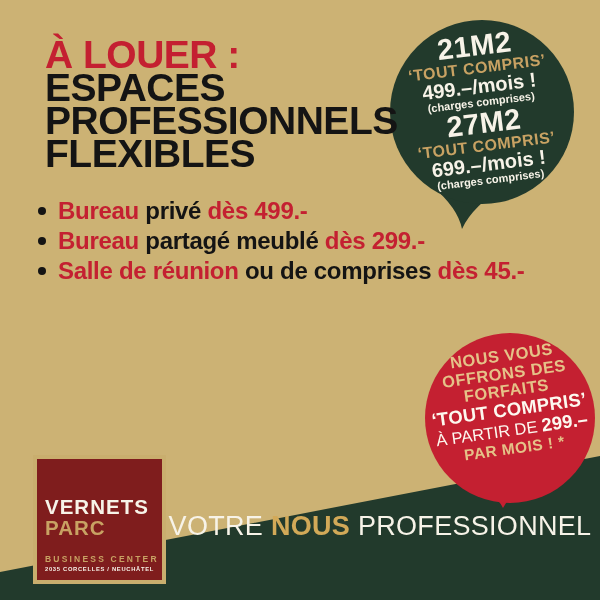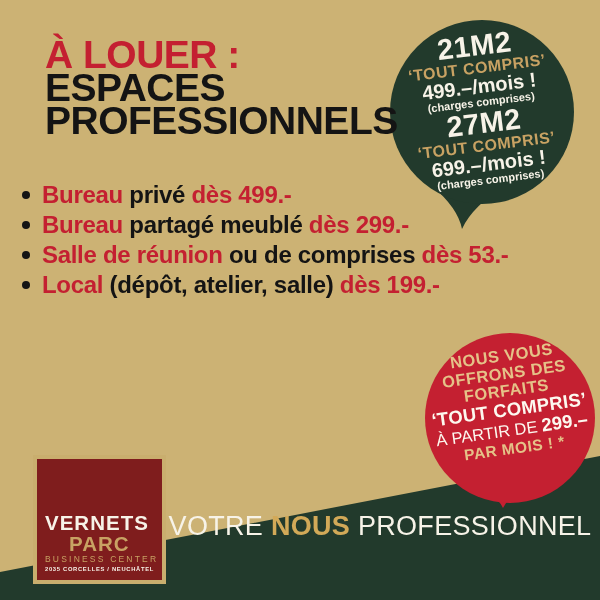--- a/index.html
+++ b/index.html
@@ -7,21 +7,21 @@
        font-family:"Liberation Sans",sans-serif;-webkit-font-smoothing:antialiased;}
   .poster{position:relative;width:600px;height:600px;overflow:hidden;}
   .shapes{position:absolute;left:0;top:0;width:600px;height:600px;}
 
   
   .title{position:absolute;left:45px;top:22px;line-height:33px;
          font-weight:bold;font-size:39px;letter-spacing:-0.5px;color:#141414;margin-top:16px;}
   .title .red{color:#c42031;}
 
   
-  .offers{position:absolute;left:22px;top:180px;list-style:none;margin:0;padding:0;}
+  .offers{position:absolute;left:22px;top:180px;list-style:none;margin:16px;padding:0;}
   .offers li{font-size:24px;font-weight:bold;line-height:30px;letter-spacing:-0.3px;
              color:#141414;white-space:nowrap;}
   .offers li .dot{display:inline-block;width:8px;height:8px;border-radius:50%;
                   background:#141414;margin:0 12px 4px 0;}
   .offers .red{color:#c42031;}
 
   
   .bubble-top-text{position:absolute;left:390px;top:31px;width:184px;text-align:center;
                    transform:rotate(-7deg);color:#f7f3e8;}
   .bt-size{font-size:29px;font-weight:bold;line-height:28px;letter-spacing:0.5px;}
@@ -37,22 +37,22 @@
   .bb-partir{font-size:16.5px;font-weight:normal;line-height:19px;}
   .bb-partir b{font-size:18.5px;font-weight:bold;}
   .bb-last{font-size:15.5px;font-weight:bold;color:#e5c288;line-height:18px;letter-spacing:0.5px;}
 
   
   .logo{position:absolute;left:33px;top:455px;width:117px;height:114px;
         background:#7f1d1d;border:4px solid #c9ae6e;
         display:flex;flex-direction:column;justify-content:flex-end;
         padding:0 0 7px 8px;}
   .logo-name1{font-size:20.5px;font-weight:bold;color:#f7f3e8;letter-spacing:1px;line-height:21px;}
-  .logo-name2{font-size:20.5px;font-weight:bold;color:#c8a263;letter-spacing:1px;line-height:21px;margin-left:24px;}
-  .logo-tag{font-size:8.5px;font-weight:normal;color:#c8a263;letter-spacing:2.2px;line-height:10px;margin-top:0;}
+  .logo-name2{font-size:20.5px;font-weight:bold;color:#c8a263;letter-spacing:1px;line-height:21px;}
+  .logo-tag{font-size:8.5px;font-weight:bold;color:#c8a263;letter-spacing:2.2px;line-height:10px;margin-top:16px;}
   .logo-addr{font-size:5.8px;font-weight:bold;color:#f7f3e8;letter-spacing:0.7px;line-height:8px;margin-top:1px;}
 
   
   .banner{position:absolute;left:165px;top:511px;width:430px;text-align:center;
           color:#f7f3e8;font-size:27px;line-height:31px;letter-spacing:0.3px;}
   .banner .gold{color:#d2a958;font-weight:bold;}
 </style>
 </head>
 <body>
 
@@ -70,27 +70,27 @@
     <g>
       <path d="M 462,482 Q 496,492 503,508 Q 512,490 542,476 Z" fill="#c42031"></path>
       <circle cx="510" cy="418" r="85" fill="#c42031"></circle>
     </g>
   </svg>
 
   <div class="title">
     <div class="red">À LOUER :</div>
     <div>ESPACES</div>
     <div>PROFESSIONNELS</div>
+    <div>FLEXIBLES</div>
   </div>
 
   <ul class="offers">
     <li><span class="dot"></span><span class="red">Bureau </span><span>privé </span><span class="red">dès 499.-</span></li>
     <li><span class="dot"></span><span class="red">Bureau </span><span>partagé meublé </span><span class="red">dès 299.-</span></li>
-    <li><span class="dot"></span><span class="red">Salle de réunion </span><span>ou de comprises </span><span class="red">dès 53.-</span></li>
-    <li><span class="dot"></span><span class="red">Local </span><span>(dépôt, atelier, salle) </span><span class="red">dès 199.-</span></li>
+    <li><span class="dot"></span><span class="red">Salle de réunion </span><span>ou de comprises </span><span class="red">dès 45.-</span></li>
   </ul>
 
   <div class="bubble-top-text">
     <div class="bt-size">21M2</div>
     <div class="bt-label">‘TOUT COMPRIS’</div>
     <div class="bt-price">499.–/mois !</div>
     <div class="bt-note">(charges comprises)</div>
     <div class="bt-size">27M2</div>
     <div class="bt-label">‘TOUT COMPRIS’</div>
     <div class="bt-price">699.–/mois !</div>

